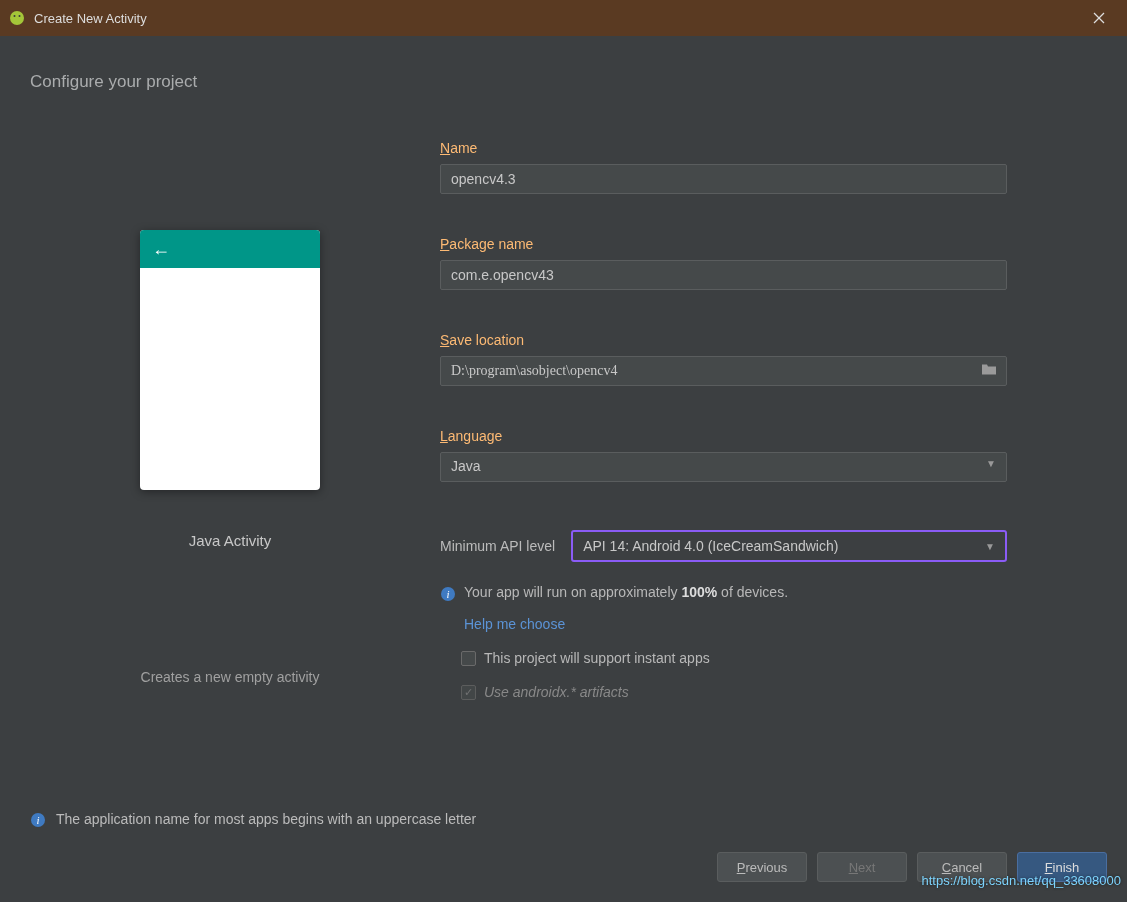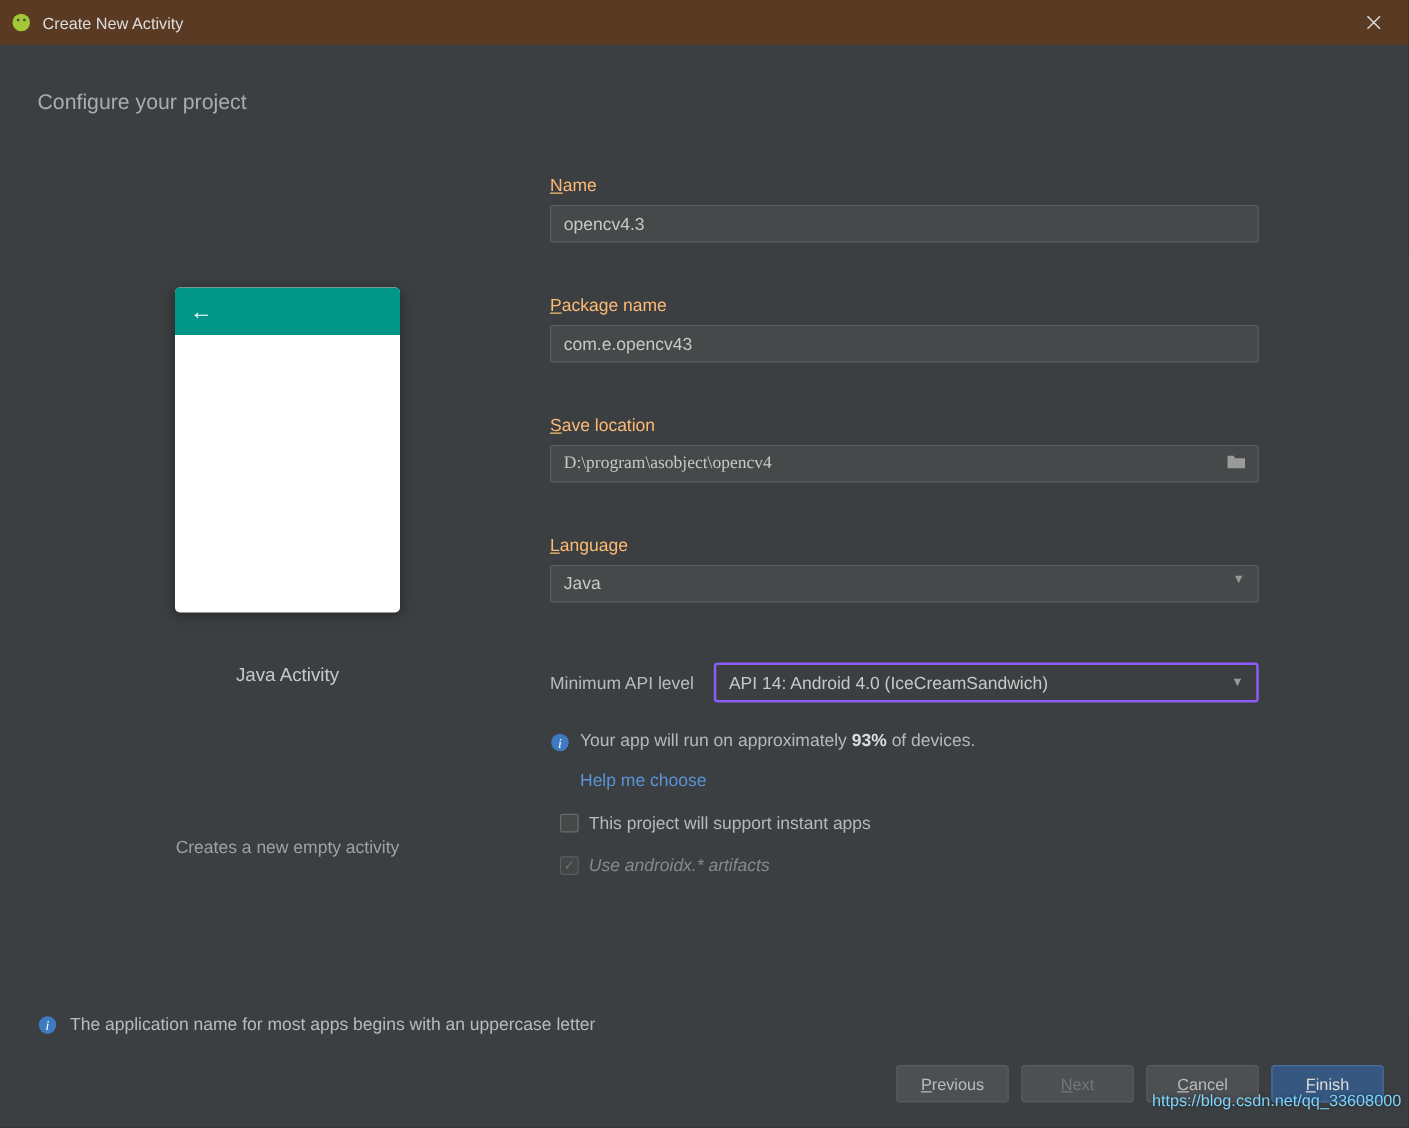--- a/index.html
+++ b/index.html
@@ -68,21 +68,21 @@
   .api-label { color:#bbb; font-size:14px;}
   .api-select {
     flex:1; background:#3c3f41; border:2px solid #8b5cf6; color:#c8c8c8;
     padding: 5px 10px; font-size:14px; height:32px; border-radius:3px;
     display:flex; align-items:center; justify-content:space-between; cursor:pointer;
   }
   .info-row { display:flex; align-items:flex-start; gap:8px; margin-top:14px; color:#b8b8b8; font-size:14px;}
   .info-ico { width:16px; height:16px; flex-shrink:0; margin-top:2px;}
   .info-text b { color:#ddd; font-weight:bold;}
   .help-link { color:#5b93d6; margin-left:24px; margin-top:6px; font-size:14px; cursor:pointer;}
-  .check-row { display:flex; align-items:center; gap:8px; margin-top:10px; margin-left:8px;}
+  .check-row { display:flex; align-items:center; gap:8px; margin-top:10px; margin-left:21px;}
   .checkbox { width:15px; height:15px; border:1px solid #6a6a6a; border-radius:2px; background:#45494a; display:flex; align-items:center; justify-content:center; cursor:pointer;}
   .checkbox.checked::after{ content:"✓"; color:#888; font-size:11px;}
   .checkbox.disabled { opacity:0.7; cursor:default;}
   .check-label { color:#b8b8b8; font-size:14px;}
   .check-label.disabled { color:#888;font-style:italic;}
   .bottom-info {
     display:flex; align-items:center; gap:10px;
     padding: 0 30px 12px 30px; color:#bbb; font-size:14px;
   }
   .button-bar {
@@ -174,21 +174,21 @@
       </div>
 
       <div class="info-row">
         <span class="info-ico">
           <svg width="16" height="16" viewBox="0 0 16 16">
               <circle cx="8" cy="8" r="7" fill="#3f7ac1"></circle>
               <text x="8" y="12" text-anchor="middle" fill="#fff" font-size="11" font-family="Georgia" font-style="italic">i</text>
             </svg>
         </span>
         <span class="info-text">
-          <span>Your app will run on approximately </span><b>93%</b><span> of devices.</span>
+          <span>Your app will run on approximately </span><b>100%</b><span> of devices.</span>
         </span>
       </div>
       <div class="help-link">Help me choose</div>
 
       <div class="check-row">
         <span class="checkbox"></span>
         <span class="check-label">This project will support instant apps</span>
       </div>
       <div class="check-row">
         <span class="checkbox checked disabled"></span>

